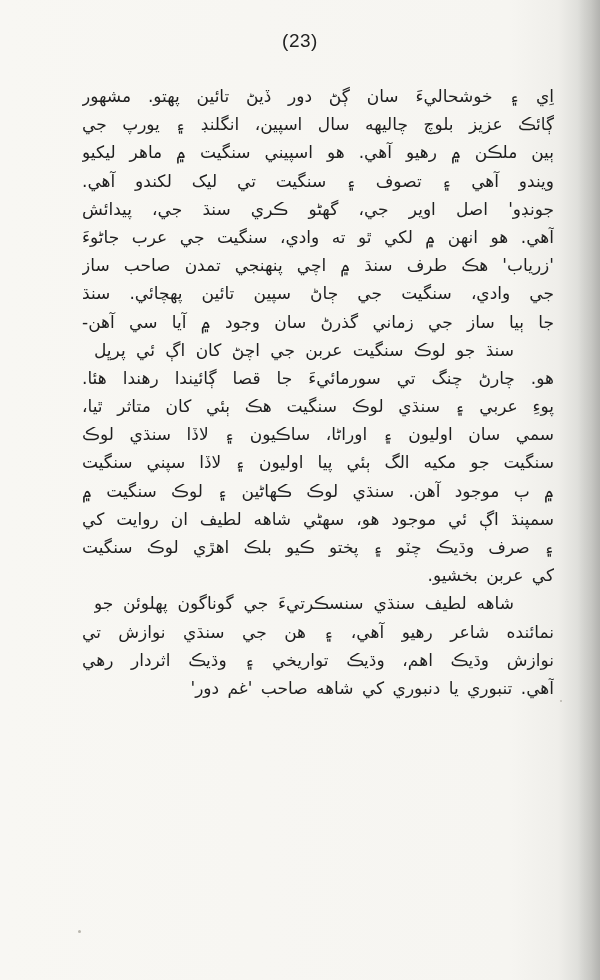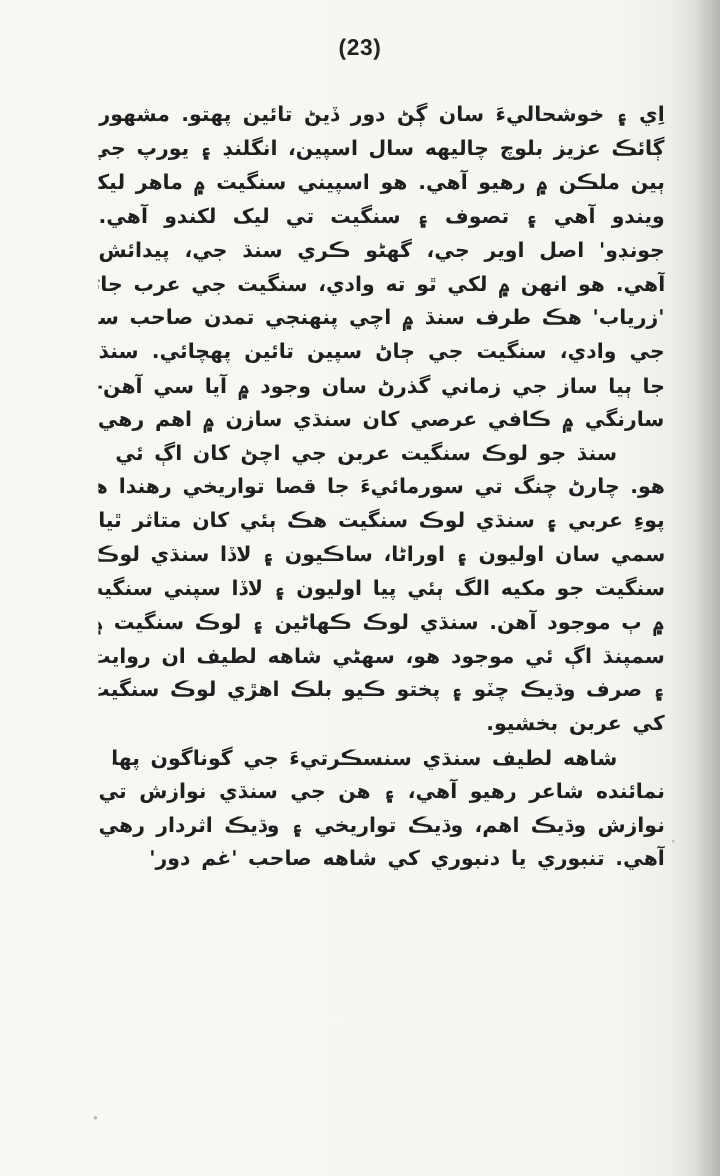--- a/index.html
+++ b/index.html
@@ -15,21 +15,20 @@
       font-family: "DejaVu Sans", sans-serif;
       color: #1f1f1f;
     }
     .page {
       position: absolute;
       left: 0;
       top: 0;
       width: 600px;
       height: 980px;
       background: linear-gradient(to right, #f8f7f3 0%, #f6f5f1 85%, #efeeea 93%, #dcdcd8 97%, #cfcfcb 100%);
-      font-weight: bold;
     }
     .edge-shadow {
       position: absolute;
       right: 0;
       top: 0;
       width: 22px;
       height: 980px;
       background: linear-gradient(to right, rgba(200,200,196,0) 0%, rgba(190,190,186,0.6) 60%, rgba(175,175,172,0.9) 100%);
     }
     .page-number {
@@ -89,23 +88,22 @@
   <div class="body-text" id="body-text">
       <span class="line">اِي ۽ خوشحاليءَ سان ڳڻ دور ڏيڻ تائين پهتو. مشهور</span>
       <span class="line">ڳائڪ عزيز بلوچ چاليهه سال اسپين، انگلنڊ ۽ يورپ جي</span>
       <span class="line">ٻين ملڪن ۾ رهيو آهي. هو اسپيني سنگيت ۾ ماهر ليکيو</span>
       <span class="line">ويندو آهي ۽ تصوف ۽ سنگيت تي ليک لکندو آهي.</span>
       <span class="line">جونڊو' اصل اوير جي، گهڻو ڪري سنڌ جي، پيدائش</span>
       <span class="line">آهي. هو انهن ۾ لکي ٿو ته وادي، سنگيت جي عرب جاڻوءَ</span>
       <span class="line">'زرياب' هڪ طرف سنڌ ۾ اچي پنهنجي تمدن صاحب ساز</span>
       <span class="line">جي وادي، سنگيت جي ڄاڻ سپين تائين پهچائي. سنڌ</span>
       <span class="line">جا ٻيا ساز جي زماني گذرڻ سان وجود ۾ آيا سي آهن-</span>
-      <span class="line">سارنگي ۾ ڪافي عرصي کان سنڌي سازن ۾ اهم رهي آهي.</span>
       <span class="line indent">سنڌ جو لوڪ سنگيت عربن جي اچڻ کان اڳ ئي پرڀل</span>
-      <span class="line">هو. چارڻ چنگ تي سورمائيءَ جا قصا تواريخي رهندا هئا.</span>
+      <span class="line">هو. چارڻ چنگ تي سورمائيءَ جا قصا ڳائيندا رهندا هئا.</span>
       <span class="line">پوءِ عربي ۽ سنڌي لوڪ سنگيت هڪ ٻئي کان متاثر ٿيا،</span>
       <span class="line">سمي سان اوليون ۽ اوراڻا، ساڪيون ۽ لاڏا سنڌي لوڪ</span>
       <span class="line">سنگيت جو مکيه الگ ٻئي پيا اوليون ۽ لاڏا سپني سنگيت</span>
       <span class="line">۾ ٻ موجود آهن. سنڌي لوڪ ڪهاڻين ۽ لوڪ سنگيت ۾</span>
       <span class="line">سمپنڌ اڳ ئي موجود هو، سهڻي شاهه لطيف ان روايت کي</span>
       <span class="line">۽ صرف وڌيڪ چٽو ۽ پختو ڪيو بلڪ اهڙي لوڪ سنگيت</span>
       <span class="line last">کي عربن بخشيو.</span>
       <span class="line indent">شاهه لطيف سنڌي سنسڪرتيءَ جي گوناگون پهلوئن جو</span>
       <span class="line">نمائنده شاعر رهيو آهي، ۽ هن جي سنڌي نوازش تي</span>
       <span class="line">نوازش وڌيڪ اهم، وڌيڪ تواريخي ۽ وڌيڪ اثردار رهي</span>

